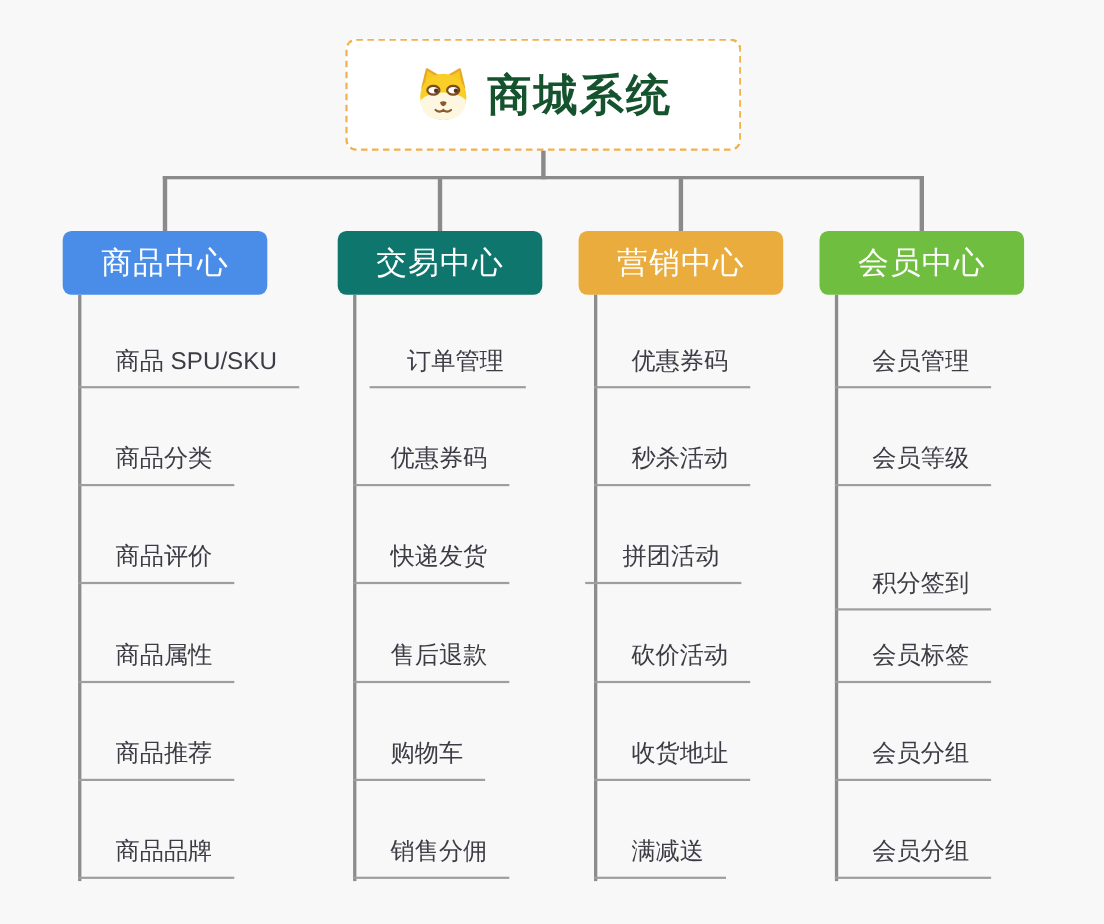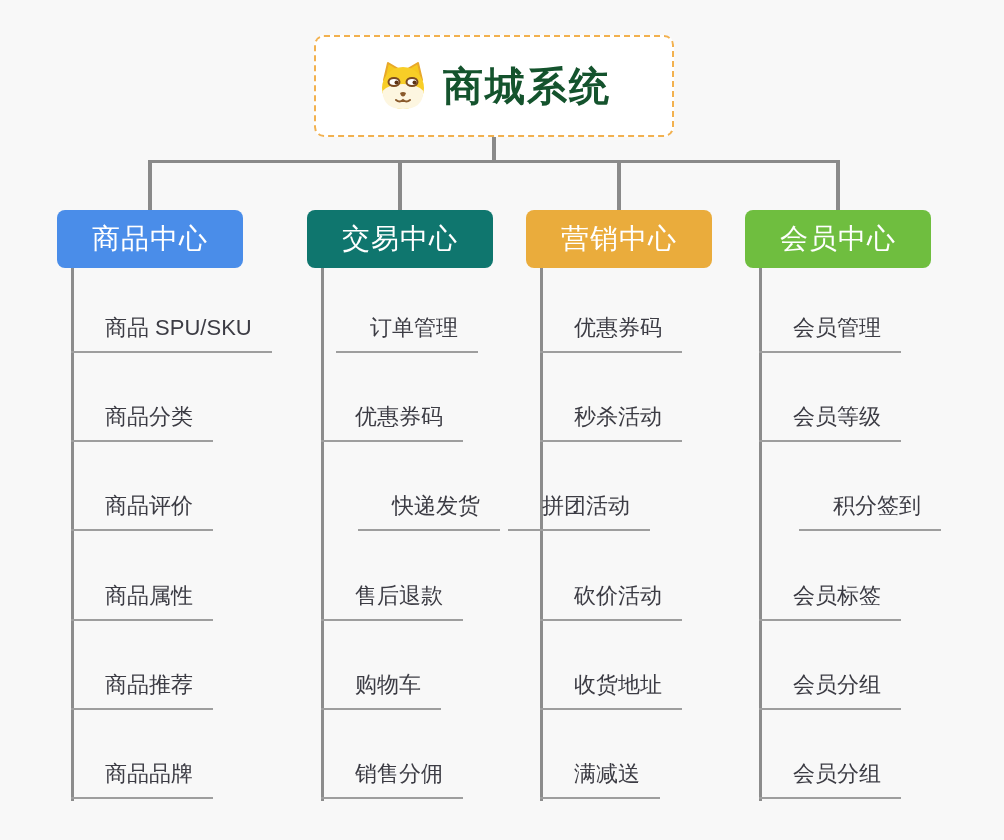--- a/index.html
+++ b/index.html
@@ -81,39 +81,39 @@
       <div class="leaf-node" style="left: 71px; top: 491px; border-bottom-color: rgb(158, 158, 158);">商品评价</div>
       <div class="leaf-node" style="left: 71px; top: 581px; border-bottom-color: rgb(158, 158, 158);">商品属性</div>
       <div class="leaf-node" style="left: 71px; top: 670px; border-bottom-color: rgb(158, 158, 158);">商品推荐</div>
       <div class="leaf-node" style="left: 71px; top: 759px; border-bottom-color: rgb(158, 158, 158);">商品品牌</div>
       <div class="branch-node" style="left: 307px; background: #0f766e;">
         <span>交易中心</span>
       </div>
       <div class="trunk" style="left: 321px;"></div>
       <div class="leaf-node" style="left: 336px; top: 313px; border-bottom-color: rgb(158, 158, 158);">订单管理</div>
       <div class="leaf-node" style="left: 321px; top: 402px; border-bottom-color: rgb(158, 158, 158);">优惠券码</div>
-      <div class="leaf-node" style="left: 321px; top: 491px; border-bottom-color: rgb(158, 158, 158); margin-left: 37px;">快递发货</div>
+      <div class="leaf-node" style="left: 321px; top: 491px; border-bottom-color: rgb(158, 158, 158);">快递发货</div>
       <div class="leaf-node" style="left: 321px; top: 581px; border-bottom-color: rgb(158, 158, 158);">售后退款</div>
       <div class="leaf-node" style="left: 321px; top: 670px; border-bottom-color: rgb(158, 158, 158);">购物车</div>
       <div class="leaf-node" style="left: 321px; top: 759px; border-bottom-color: rgb(158, 158, 158);">销售分佣</div>
       <div class="branch-node" style="left: 526px; background: rgb(234, 172, 60);">
         <span>营销中心</span>
       </div>
       <div class="trunk" style="left: 540px;"></div>
       <div class="leaf-node" style="left: 540px; top: 313px; border-bottom-color: rgb(158, 158, 158);">优惠券码</div>
       <div class="leaf-node" style="left: 540px; top: 402px; border-bottom-color: rgb(158, 158, 158);">秒杀活动</div>
-      <div class="leaf-node" style="left: 508px; top: 491px; border-bottom-color: rgb(158, 158, 158);">拼团活动</div>
+      <div class="leaf-node" style="left: 532px; top: 491px; border-bottom-color: rgb(158, 158, 158);">拼团活动</div>
       <div class="leaf-node" style="left: 540px; top: 581px; border-bottom-color: rgb(158, 158, 158);">砍价活动</div>
       <div class="leaf-node" style="left: 540px; top: 670px; border-bottom-color: rgb(158, 158, 158);">收货地址</div>
       <div class="leaf-node" style="left: 540px; top: 759px; border-bottom-color: rgb(158, 158, 158);">满减送</div>
       <div class="branch-node" style="left: 745px; background: rgb(111, 190, 63);">
         <span>会员中心</span>
       </div>
       <div class="trunk" style="left: 759px;"></div>
       <div class="leaf-node" style="left: 759px; top: 313px; border-bottom-color: rgb(158, 158, 158);">会员管理</div>
       <div class="leaf-node" style="left: 759px; top: 402px; border-bottom-color: rgb(158, 158, 158);">会员等级</div>
-      <div class="leaf-node" style="left: 759px; top: 491px; border-bottom-color: rgb(158, 158, 158); margin-left: 40px;">积分签到</div>
+      <div class="leaf-node" style="left: 759px; top: 515px; border-bottom-color: rgb(158, 158, 158);">积分签到</div>
       <div class="leaf-node" style="left: 759px; top: 581px; border-bottom-color: rgb(158, 158, 158);">会员标签</div>
       <div class="leaf-node" style="left: 759px; top: 670px; border-bottom-color: rgb(158, 158, 158);">会员分组</div>
       <div class="leaf-node" style="left: 759px; top: 759px; border-bottom-color: rgb(158, 158, 158);">会员分组</div>
     </div>
 
 </div>
 
 </body></html>

